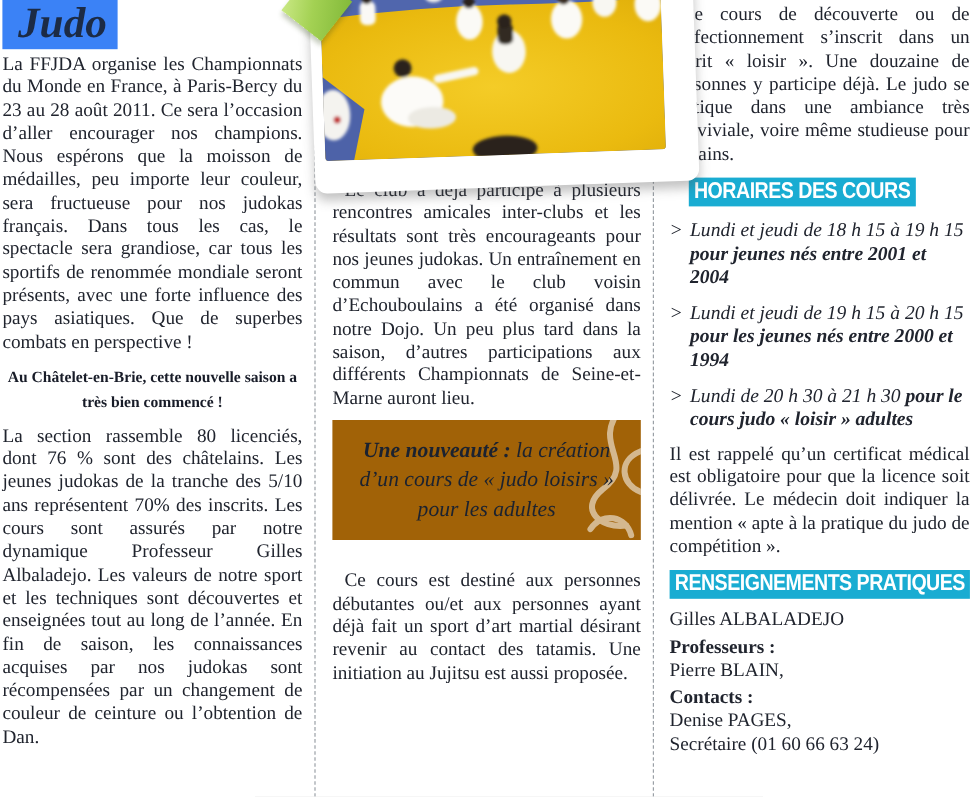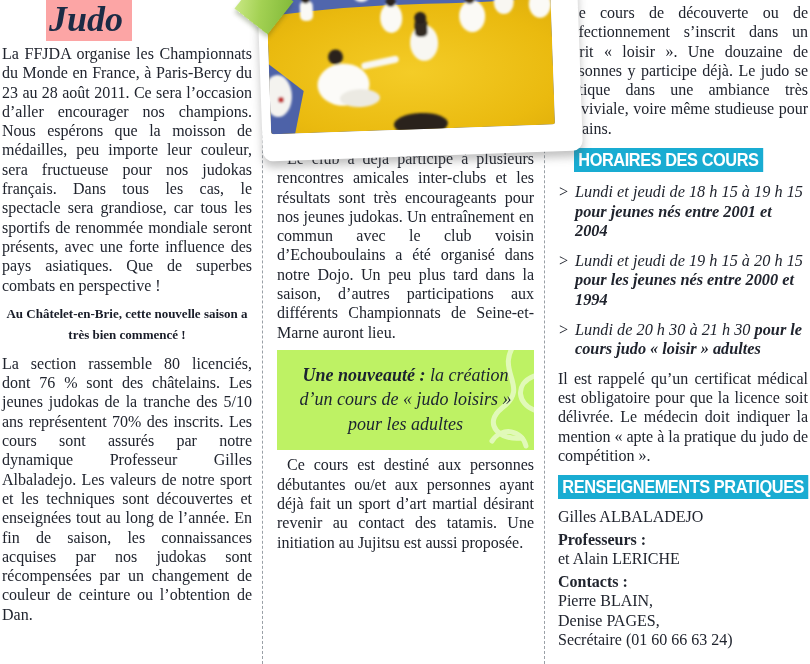--- a/index.html
+++ b/index.html
@@ -17,21 +17,21 @@
   .col{position:absolute; top:0; z-index:2;}
   .col1{left:2px;  width:250px;}
   .col2{left:277px; width:257px; padding-top:149px;}
   .col3{left:558px; width:250px; padding-top:3px;}
 
   p{font-size:16px; line-height:19.3px; text-align:justify; margin:0 0 8px 0;}
   .ind{text-indent:10px;}
 
   
   h1{margin:0 0 6px 0; font-size:36px; line-height:38px; font-style:italic; font-weight:600; color:#1c2b45;}
-  .hl{background:#fca5a5; padding:0 9px 2px 3px;margin-left:44px;}
+  .hl{background:#3b82f6; padding:0 9px 2px 13px;}
 
   h2{font-size:13px; line-height:21px; font-weight:bold; text-align:center; margin:3px 0 9px 0; color:#181c28;}
 
   
   .photo{
     position:absolute; left:260px; top:-18px; width:302px; height:156px;
     background:#ffffff; border-radius:10px; padding:9px;
     transform:rotate(-2deg);
     box-shadow:0 6px 9px rgba(80,80,80,.35);
     z-index:3;
@@ -42,21 +42,21 @@
   .diamond{
     position:absolute; left:243px; top:-16px; width:42px; height:42px;
     transform:rotate(38deg);
     background:linear-gradient(60deg,#c9e884 0%,#a3d153 45%,#83ba3a 100%);
     box-shadow:2px 3px 4px rgba(60,80,30,.3);
     z-index:4;
   }
 
   
   .bluebox{
-    position:relative; background:#bef264; margin:3px 0 5px 0;
+    position:relative; background:#a16207; margin:3px 0 24px 0;
     padding:13px 8px 14px 8px; overflow:hidden;
   }
   .bluebox .flourish{position:absolute; right:-8px; top:-4px; opacity:.55; pointer-events:none;}
   .boxtext{
     position:relative; font-style:italic; font-size:18px; line-height:24.5px;
     text-align:center; color:#1b2230; text-indent:0;
   }
   .boxtext b{font-weight:bold;}
 
   
@@ -182,22 +182,21 @@
       </div>
     </div>
 
     <p>Il est rappelé qu’un certificat médical est obligatoire pour que la licence soit délivrée. Le médecin doit indiquer la mention « apte à la pratique du judo de compétition ».</p>
 
     <div class="cyan-head">RENSEIGNEMENTS PRATIQUES</div>
 
     <div class="contacts">
       <div class="line">Gilles ALBALADEJO</div>
       <div class="line lbl">Professeurs :</div>
-      <div class="line">et Alain LERICHE</div>
+      <div class="line">Pierre BLAIN,</div>
       <div class="line lbl">Contacts :</div>
-      <div class="line">Pierre BLAIN,</div>
       <div class="line">Denise PAGES,</div>
       <div class="line">Secrétaire (01 60 66 63 24)</div>
 
     </div>
   </div>
 
 </div>
 
 </body></html>

